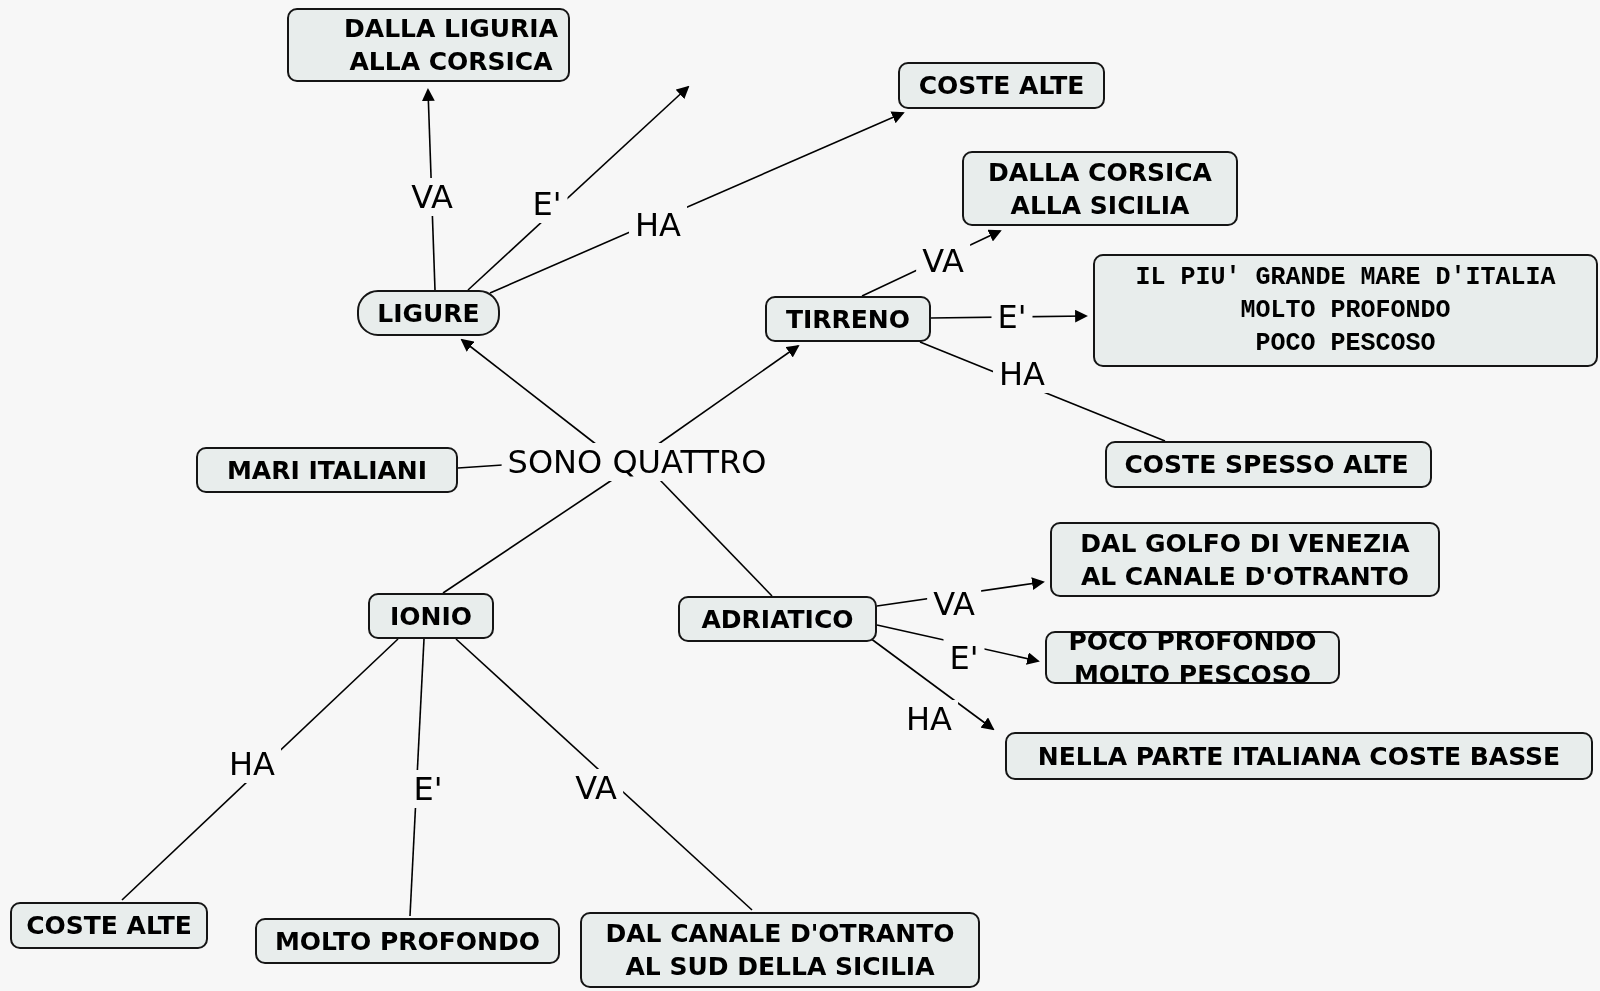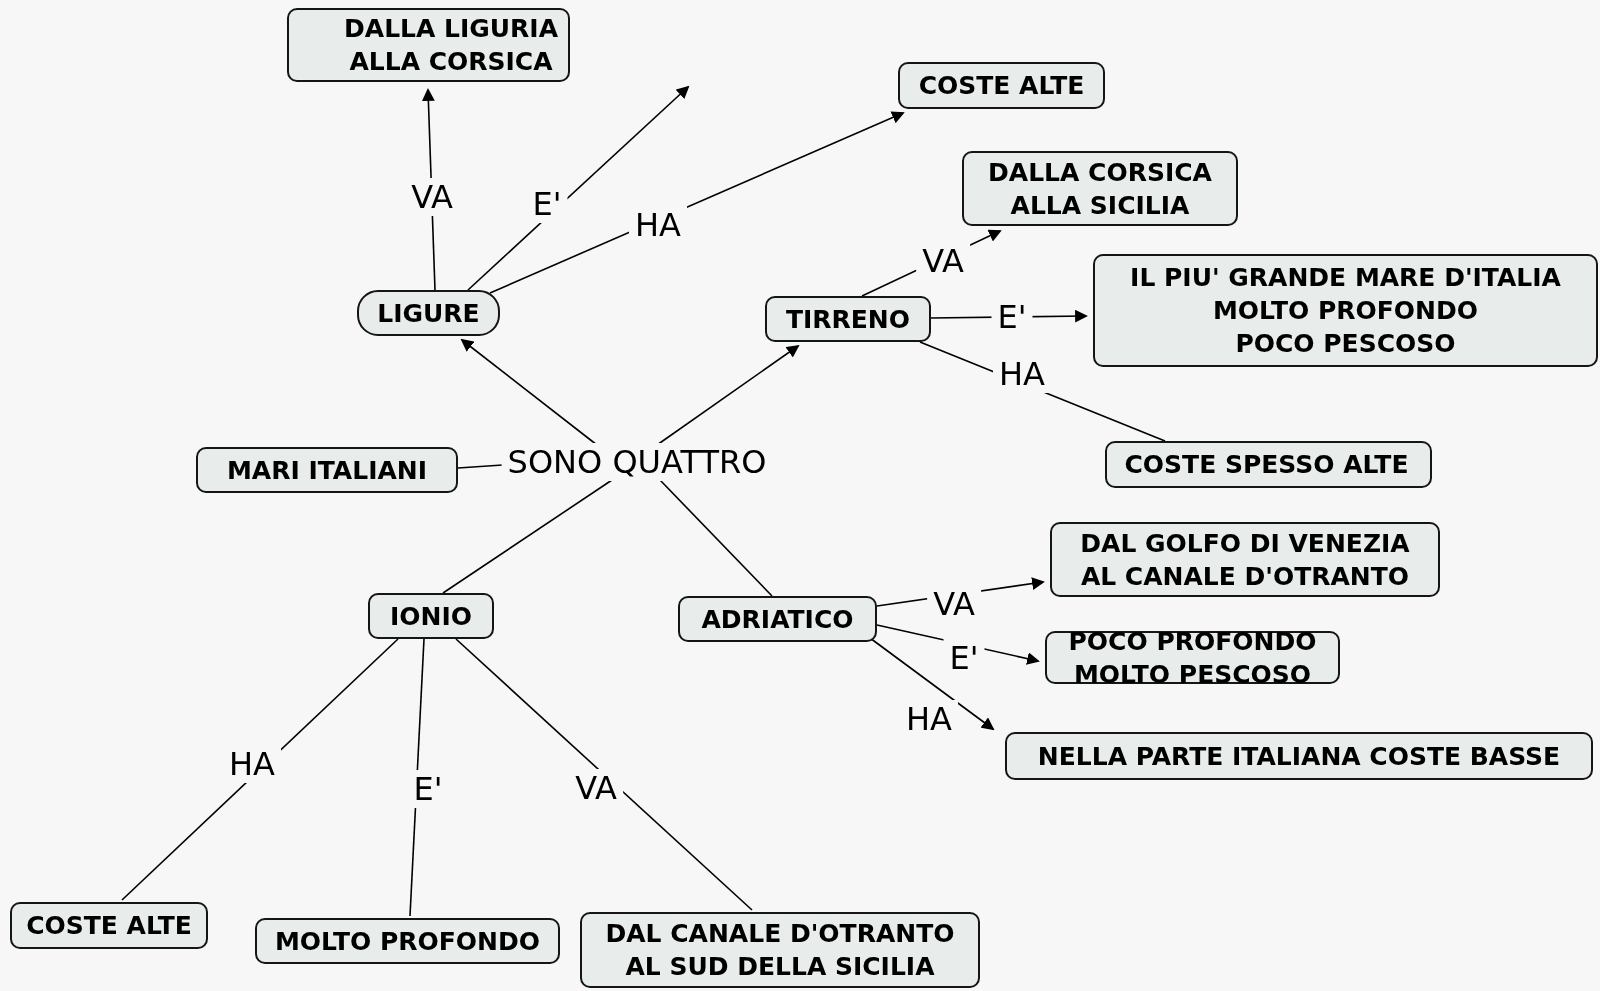--- a/index.html
+++ b/index.html
@@ -88,21 +88,21 @@
     <span class="node-label">DALLA LIGURIA
 ALLA CORSICA</span>
   </div>
   <div class="node" style="left:898px; top:62px; width:207px; height:47px;">
     <span class="node-label">COSTE ALTE</span>
   </div>
   <div class="node" style="left:962px; top:151px; width:276px; height:75px;">
     <span class="node-label">DALLA CORSICA
 ALLA SICILIA</span>
   </div>
-  <div class="node" style="left:1093px; top:254px; width:505px; height:113px;">
+  <div class="node" style="left:1093px; top:254px; width:505px; height:113px;font-family:Liberation Mono, monospace;">
     <span class="node-label">IL PIU' GRANDE MARE D'ITALIA
 MOLTO PROFONDO
 POCO PESCOSO</span>
   </div>
   <div class="node" style="left:357px; top:290px; width:143px; height:46px;border-radius:21px;">
     <span class="node-label">LIGURE</span>
   </div>
   <div class="node" style="left:196px; top:447px; width:262px; height:46px;">
     <span class="node-label">MARI ITALIANI</span>
   </div>

